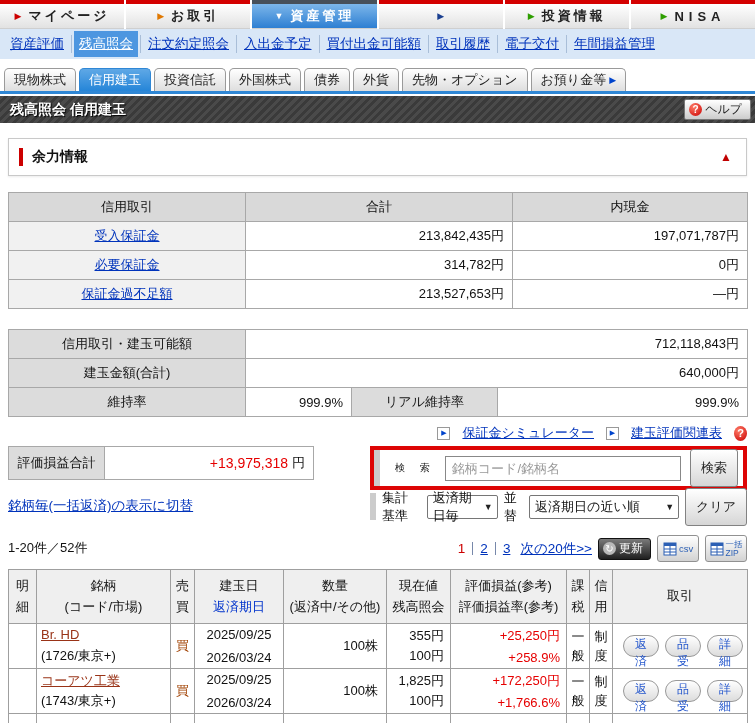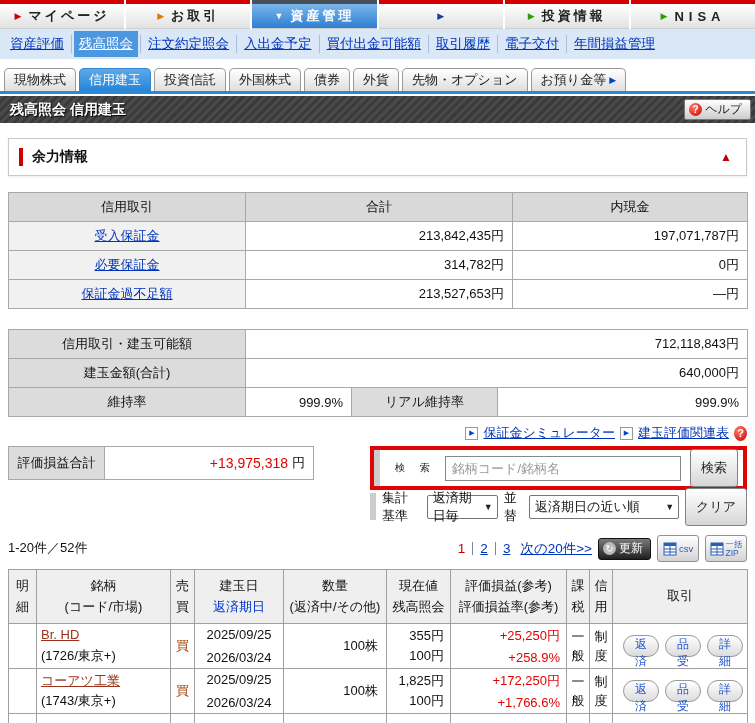--- a/index.html
+++ b/index.html
@@ -60,21 +60,21 @@
   .t1 td.lbl { background:#f1f1f1; text-align:center; }
   .t1 td.val { text-align:right; padding-right:8px; background:#fff; }
   .t1 a,.t2 a { color:#0033bb; text-decoration:underline; }
   .t2 { margin:20px 8px 0; width:739px; table-layout:fixed; }
   .t2 td { border:1px solid #a8a8a8; height:29px; font-size:13px; }
   .t2 td.lbl { background:#dcdcdc; text-align:center; }
   .t2 td.val { text-align:right; padding-right:8px; background:#fff; }
 
   
   .mid { margin:7px 8px 0; }
-  .mid-links { display:flex; justify-content:flex-end; align-items:center; gap:5px; font-size:13px; height:18px; }
+  .mid-links { display:flex; justify-content:flex-end; align-items:center; gap:12px; font-size:13px; height:18px; }
   .mini-play { width:13px; height:13px; border:1px solid #999; background:#fff; color:#0044cc;
     font-size:7px; display:flex; align-items:center; justify-content:center; }
   .mid-links a { color:#0033bb; text-decoration:underline; }
   .mid-cols { display:flex; margin-top:4px; }
   .mid-left { width:362px; }
   .pl-table { border:1px solid #a8a8a8; width:306px; height:34px; display:flex; }
   .pl-table .lbl { width:96px; background:#dcdcdc; display:flex; align-items:center;
     justify-content:center; border-right:1px solid #a8a8a8; }
   .pl-table .val { flex:1; display:flex; align-items:center; justify-content:flex-end;
     padding-right:8px; gap:4px; background:#fff; }
@@ -319,20 +319,21 @@
   </div>
   <div class="mid-cols">
     <div class="mid-left">
       <div class="pl-table">
         <div class="lbl">評価損益合計</div>
         <div class="val">
           <span class="pl-red">+13,975,318</span>
           <span>円</span>
         </div>
       </div>
+      <a class="switch-link">銘柄毎(一括返済)の表示に切替</a>
     </div>
     <div class="mid-right">
       <div class="search-box">
         <span class="gray-strip"></span>
         <span class="search-label">検 索</span>
         <input class="search-input" type="text" placeholder="銘柄コード/銘柄名" style="">
         <button class="btn search-btn">検索</button>
       </div>
       <div class="sort-row">
         <span class="gray-strip"></span>

